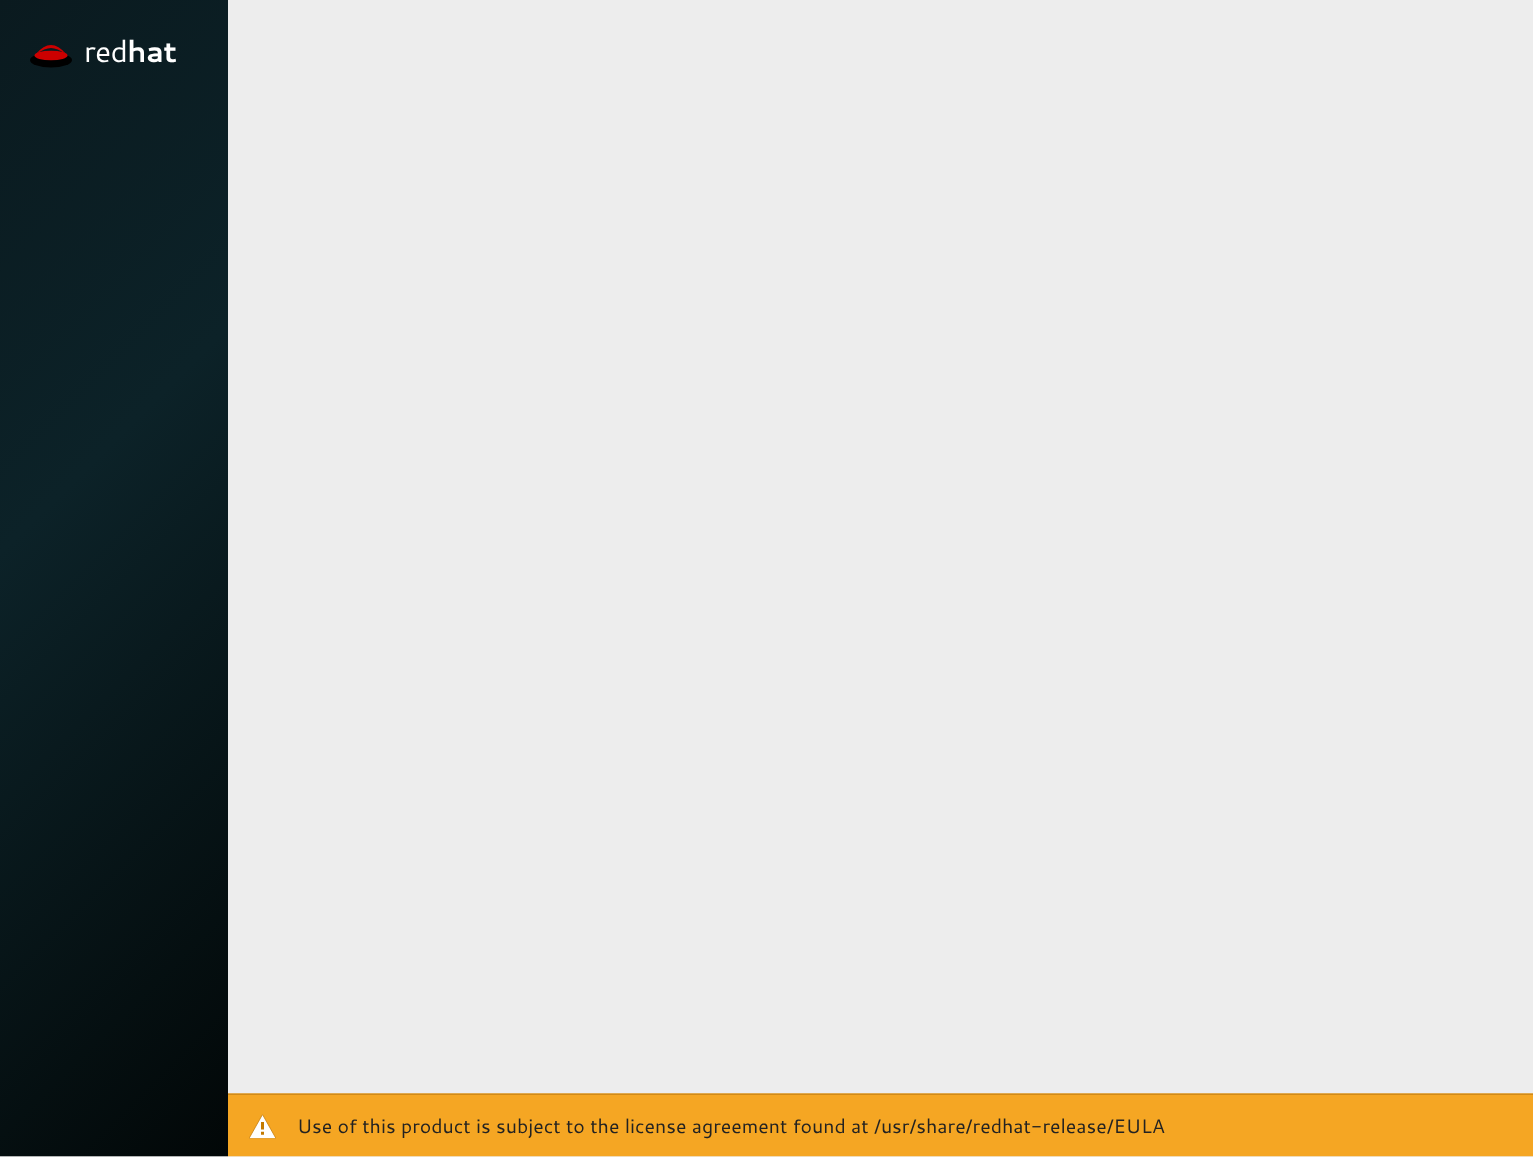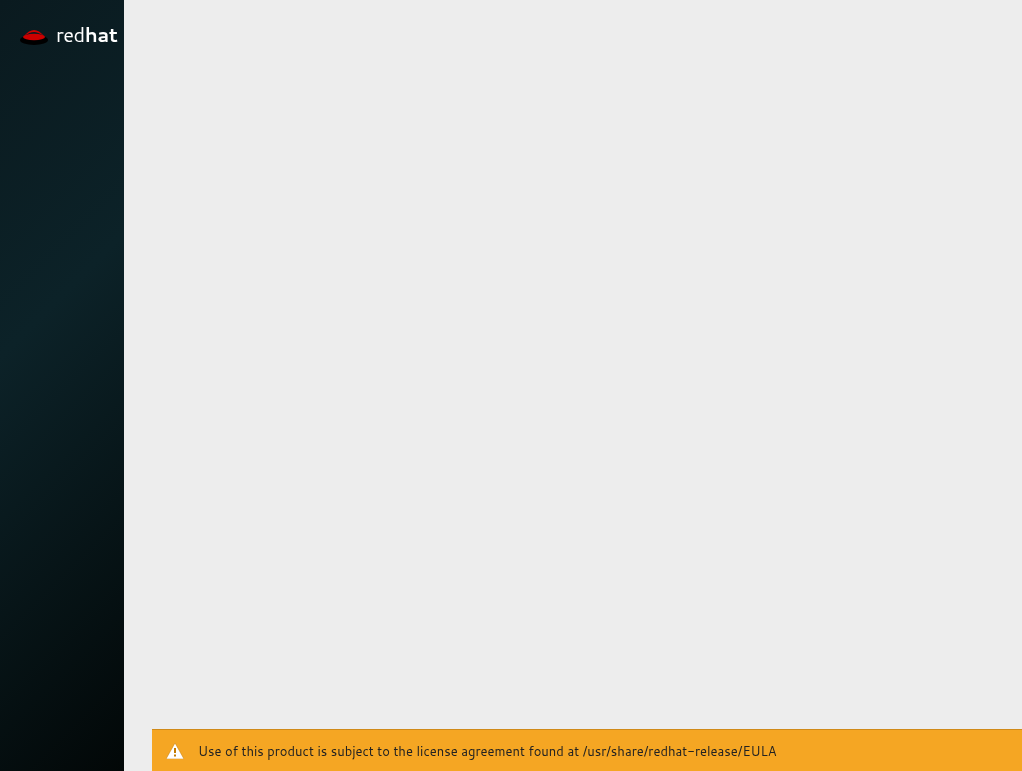--- a/index.html
+++ b/index.html
@@ -9,21 +9,21 @@
     }
     body {
       width: 1022px;
       height: 771px;
       overflow: hidden;
       font-family: "Cantarell", "Helvetica Neue", Arial, sans-serif;
       display: flex;
       background: #ededed;
     }
     .sidebar {
-      width: 124px;
+      width: 152px;
       height: 100%;
       background: linear-gradient(135deg, #0a1a1f 0%, #0c2228 40%, #020707 100%);
       position: relative;
     }
     .logo {
       position: absolute;
       top: 20px;
       left: 18px;
       display: flex;
       align-items: center;

